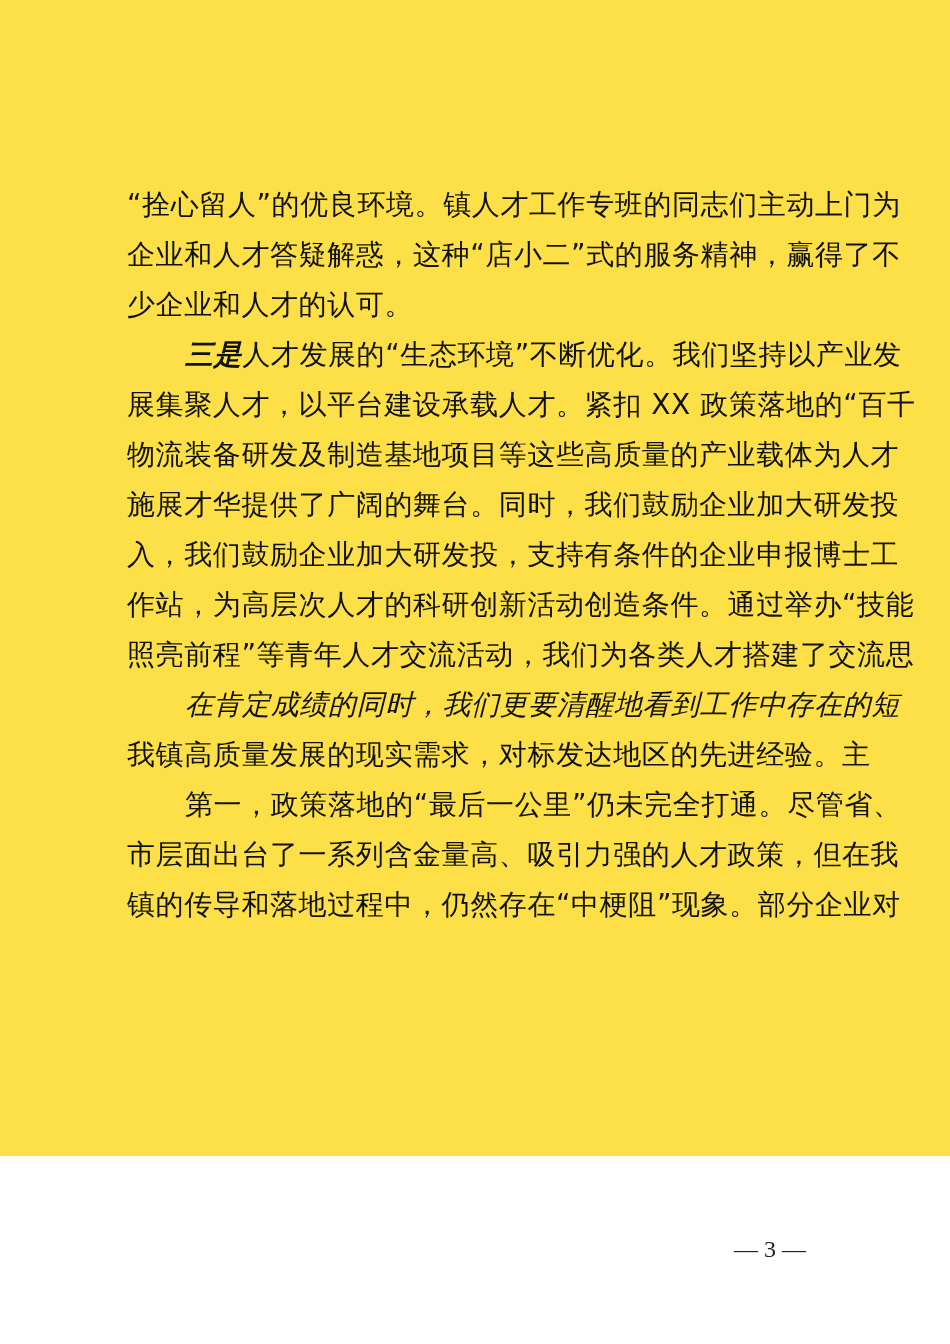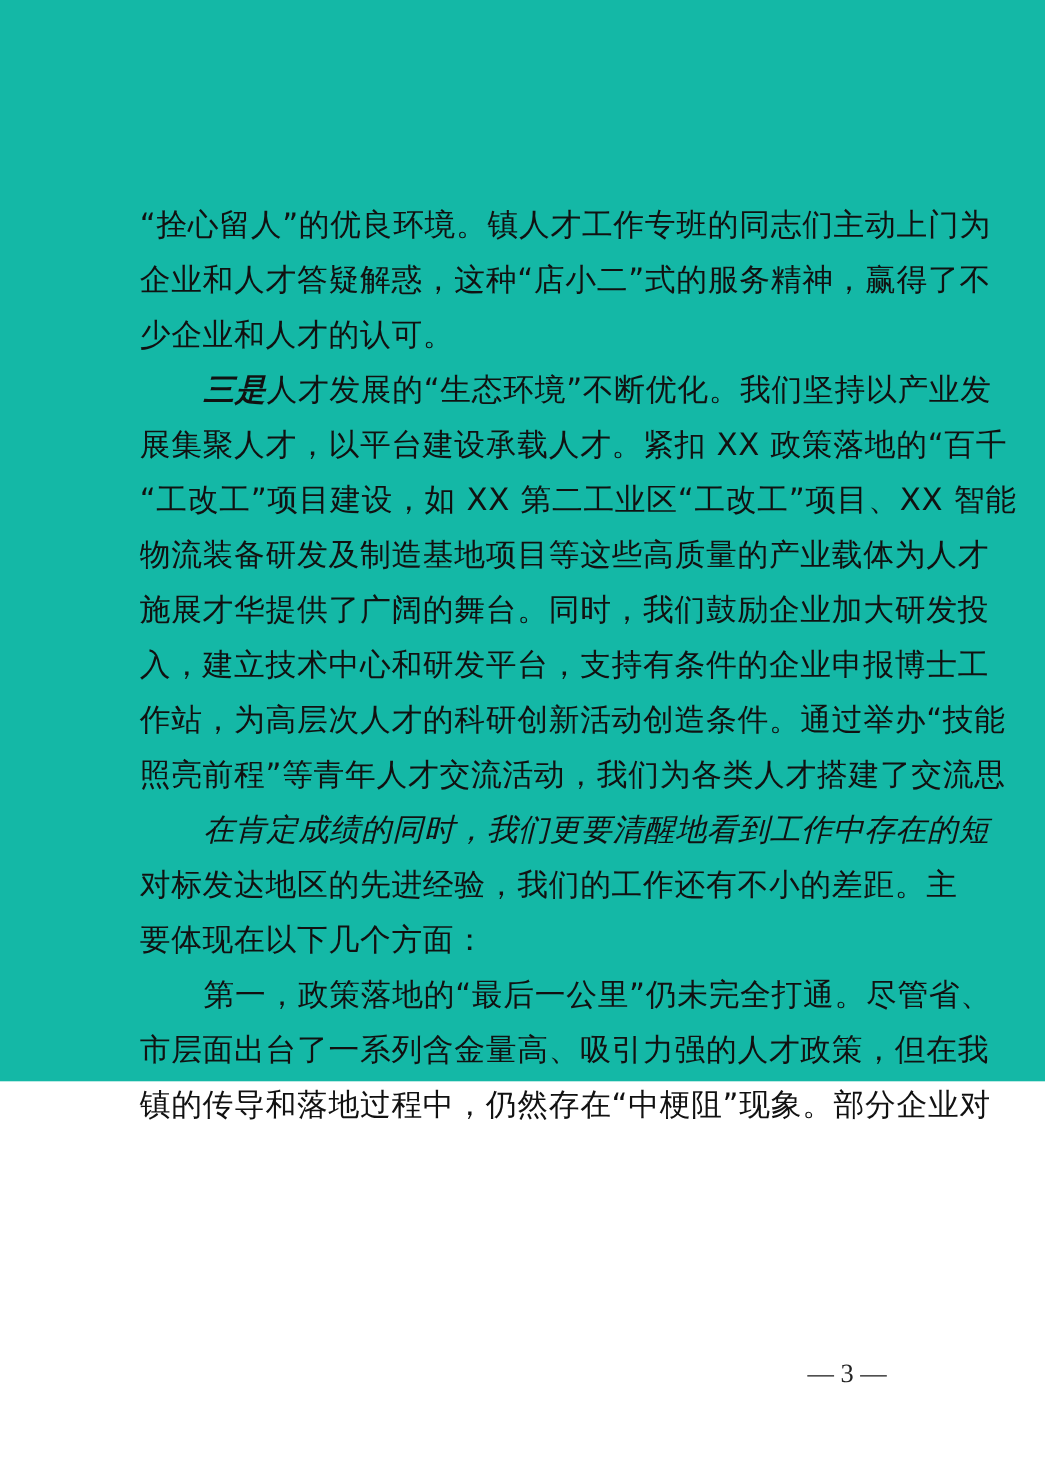--- a/index.html
+++ b/index.html
@@ -1,17 +1,17 @@
 <!DOCTYPE html>
 <html><head>
 <meta charset="utf-8">
 <style>
   html, body { margin: 0; padding: 0; background: #ffffff; }
   body { width: 950px; height: 1344px; position: relative; overflow: hidden; }
-  .page { position: absolute; left: 0; top: 0; width: 950px; height: 983px; background: #14b8a6; }
+  .page { position: absolute; left: 0; top: 0; width: 950px; height: 1156px; background: #fde047; }
   .body-text {
     position: absolute;
     left: 127px;
     top: 180px;
     width: 704px;
     font-family: "DejaVu Sans", "Liberation Sans", sans-serif;
     font-size: 28px;
     line-height: 50px;
     color: #111111;
     text-align: justify;
@@ -41,32 +41,30 @@
 
     <div class="para">
       <span class="line">“拴心留人”的优良环境。镇人才工作专班的同志们主动上门为</span>
       <span class="line">企业和人才答疑解惑，这种“店小二”式的服务精神，赢得了不</span>
       <span class="line last">少企业和人才的认可。</span>
     </div>
 
     <div class="para">
       <span class="line" style="padding-left:58px;"><b class="lead">三是</b><span>人才发展的“生态环境”不断优化。我们坚持以产业发</span></span>
       <span class="line">展集聚人才，以平台建设承载人才。紧扣 XX 政策落地的“百千</span>
-      <span class="line">“工改工”项目建设，如 XX 第二工业区“工改工”项目、XX 智能</span>
       <span class="line">物流装备研发及制造基地项目等这些高质量的产业载体为人才</span>
       <span class="line">施展才华提供了广阔的舞台。同时，我们鼓励企业加大研发投</span>
-      <span class="line">入，建立技术中心和研发平台，支持有条件的企业申报博士工</span>
+      <span class="line">入，我们鼓励企业加大研发投，支持有条件的企业申报博士工</span>
       <span class="line">作站，为高层次人才的科研创新活动创造条件。通过举办“技能</span>
       <span class="line">照亮前程”等青年人才交流活动，我们为各类人才搭建了交流思</span>
     </div>
 
     <div class="para">
       <span class="line" style="padding-left:58px;font-style:italic;">在肯定成绩的同时，我们更要清醒地看到工作中存在的短</span>
-      <span class="line">对标发达地区的先进经验，我们的工作还有不小的差距。主</span>
-      <span class="line last">要体现在以下几个方面：</span>
+      <span class="line">我镇高质量发展的现实需求，对标发达地区的先进经验。主</span>
     </div>
 
     <div class="para">
       <span class="line" style="padding-left:58px;">第一，政策落地的“最后一公里”仍未完全打通。尽管省、</span>
       <span class="line">市层面出台了一系列含金量高、吸引力强的人才政策，但在我</span>
       <span class="line">镇的传导和落地过程中，仍然存在“中梗阻”现象。部分企业对</span>
     </div>
 
   </div>
 

